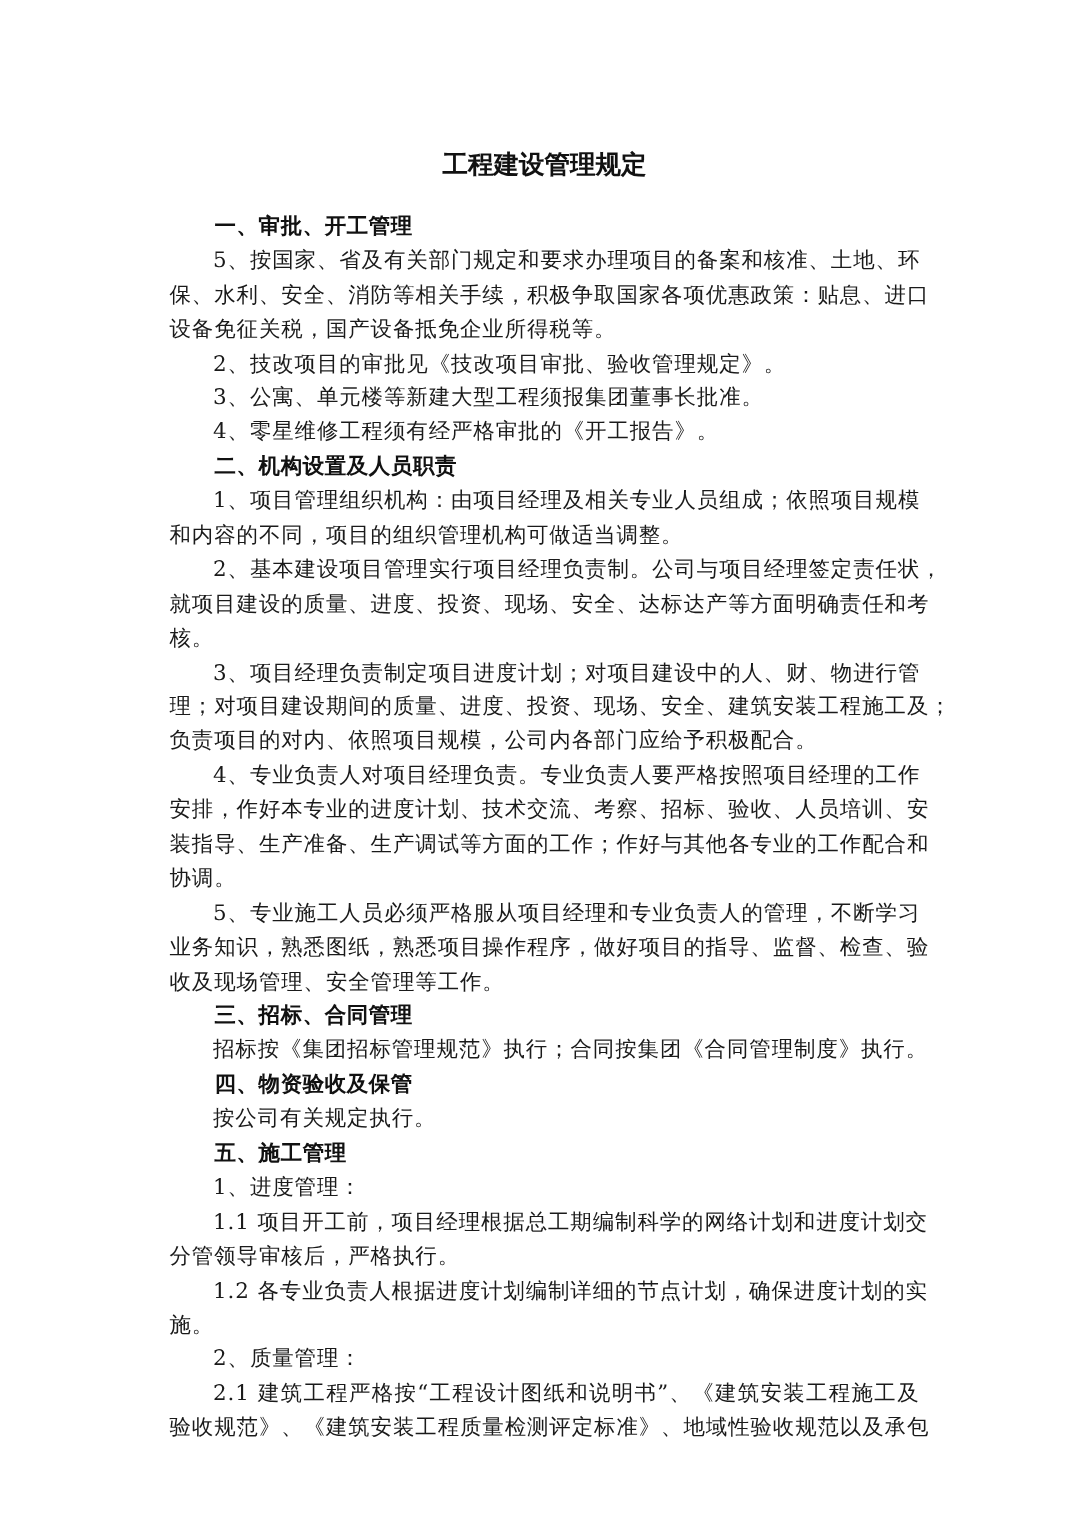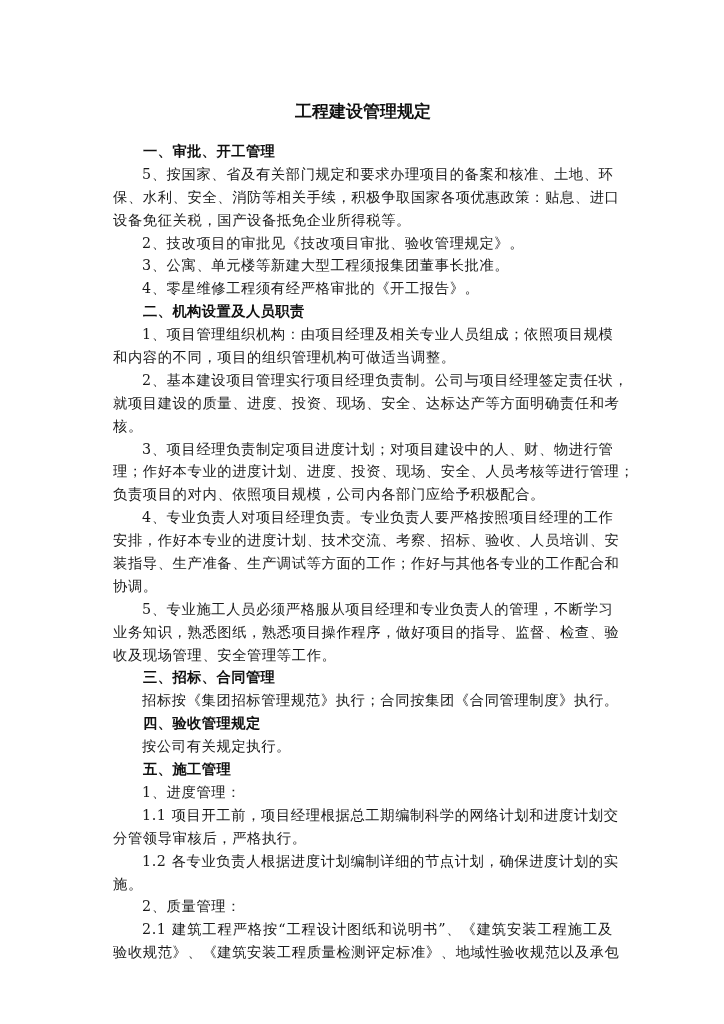--- a/index.html
+++ b/index.html
@@ -4,21 +4,21 @@
 <style>
   html, body { margin: 0; padding: 0; background: #ffffff; }
   body { width: 724px; height: 1024px; position: relative; overflow: hidden; }
   .page {
     position: absolute; left: 113px; top: 0; width: 500px;
     font-family: "DejaVu Serif", "Liberation Serif", serif;
     color: #1a1a1a;
   }
   .title {
     position: absolute; left: 0; width: 500px; top: 101px;
-    text-align: center; font-family: Liberation Sans, sans-serif;
+    text-align: center; font-family: Liberation Mono, monospace;
     font-weight: bold; font-size: 17px; line-height: 22px; color: #111;
   }
   .body-text { position: absolute; left: 0; top: 140px; width: 500px; }
   .line {
     font-size: 14.3px; line-height: 22.9px; height: 22.9px;
     white-space: nowrap; overflow: visible; letter-spacing: 0.6px;
   }
   .heading {
     font-family: "DejaVu Sans", "Liberation Sans", sans-serif;
     font-weight: bold; font-size: 14.3px; padding-left: 30px; letter-spacing: 0.4px;
@@ -42,32 +42,32 @@
       <div class="line indent">2、技改项目的审批见《技改项目审批、验收管理规定》。</div>
       <div class="line indent">3、公寓、单元楼等新建大型工程须报集团董事长批准。</div>
       <div class="line indent">4、零星维修工程须有经严格审批的《开工报告》。</div>
       <div class="line heading">二、机构设置及人员职责</div>
       <div class="line indent just">1、项目管理组织机构：由项目经理及相关专业人员组成；依照项目规模</div>
       <div class="line noindent">和内容的不同，项目的组织管理机构可做适当调整。</div>
       <div class="line indent just">2、基本建设项目管理实行项目经理负责制。公司与项目经理签定责任状，</div>
       <div class="line noindent just">就项目建设的质量、进度、投资、现场、安全、达标达产等方面明确责任和考</div>
       <div class="line noindent">核。</div>
       <div class="line indent just">3、项目经理负责制定项目进度计划；对项目建设中的人、财、物进行管</div>
-      <div class="line noindent just">理；作好本专业的进度计划、进度、投资、现场、安全、人员考核等进行管理；</div>
+      <div class="line noindent just">理；对项目建设期间的质量、进度、投资、现场、安全、建筑安装工程施工及；</div>
       <div class="line noindent">负责项目的对内、依照项目规模，公司内各部门应给予积极配合。</div>
       <div class="line indent just">4、专业负责人对项目经理负责。专业负责人要严格按照项目经理的工作</div>
       <div class="line noindent just">安排，作好本专业的进度计划、技术交流、考察、招标、验收、人员培训、安</div>
       <div class="line noindent just">装指导、生产准备、生产调试等方面的工作；作好与其他各专业的工作配合和</div>
       <div class="line noindent">协调。</div>
       <div class="line indent just">5、专业施工人员必须严格服从项目经理和专业负责人的管理，不断学习</div>
       <div class="line noindent just">业务知识，熟悉图纸，熟悉项目操作程序，做好项目的指导、监督、检查、验</div>
       <div class="line noindent">收及现场管理、安全管理等工作。</div>
       <div class="line heading">三、招标、合同管理</div>
       <div class="line plain-indent">招标按《集团招标管理规范》执行；合同按集团《合同管理制度》执行。</div>
-      <div class="line heading">四、验收管理规定</div>
+      <div class="line heading">四、物资验收及保管</div>
       <div class="line plain-indent">按公司有关规定执行。</div>
       <div class="line heading">五、施工管理</div>
       <div class="line indent">1、进度管理：</div>
       <div class="line indent just">1.1 项目开工前，项目经理根据总工期编制科学的网络计划和进度计划交</div>
       <div class="line noindent">分管领导审核后，严格执行。</div>
       <div class="line indent just">1.2 各专业负责人根据进度计划编制详细的节点计划，确保进度计划的实</div>
       <div class="line noindent">施。</div>
       <div class="line indent">2、质量管理：</div>
       <div class="line indent just">2.1 建筑工程严格按“工程设计图纸和说明书”、《建筑安装工程施工及</div>
       <div class="line noindent just">验收规范》、《建筑安装工程质量检测评定标准》、地域性验收规范以及承包</div>

